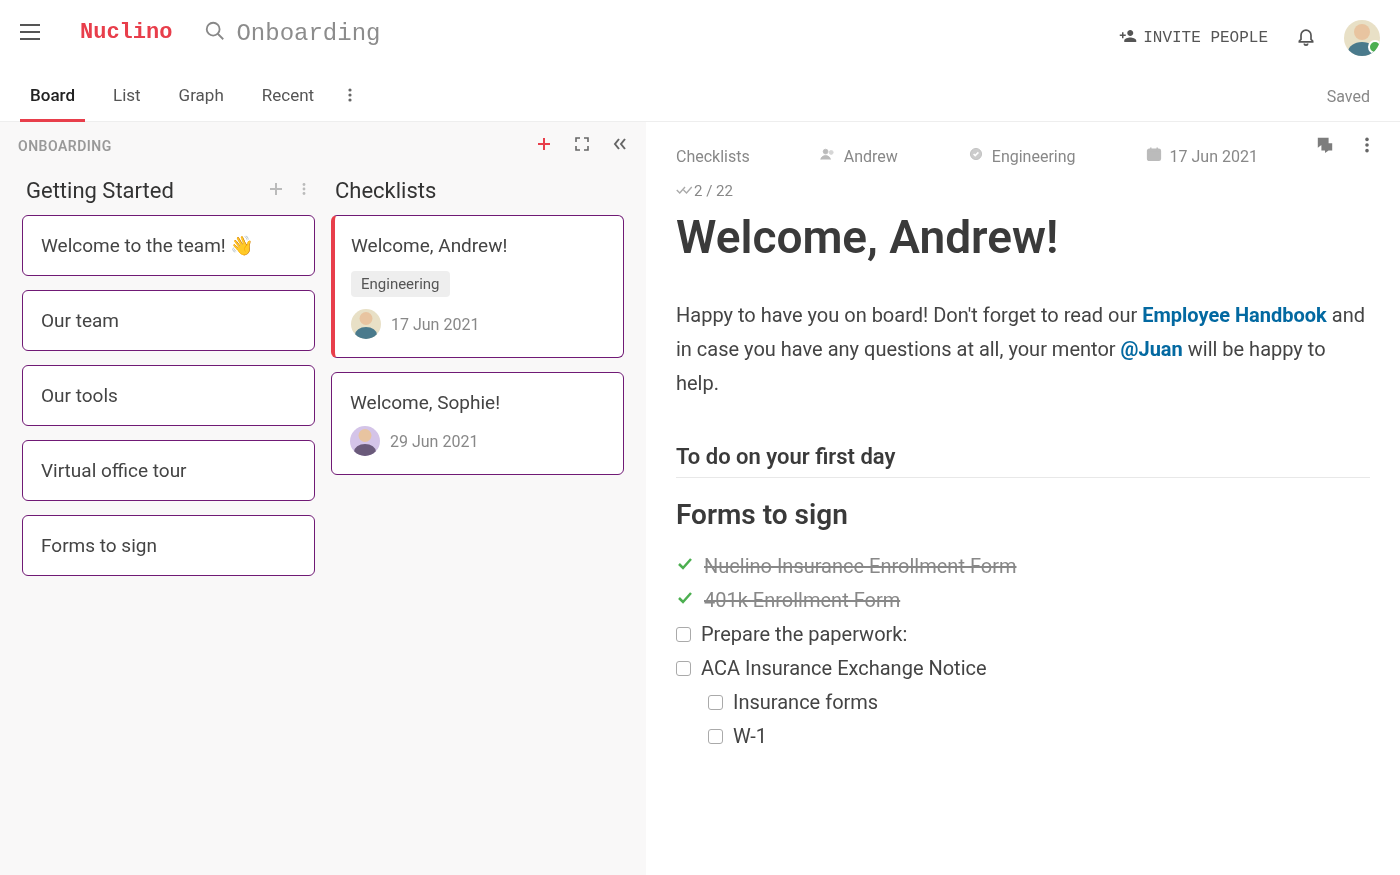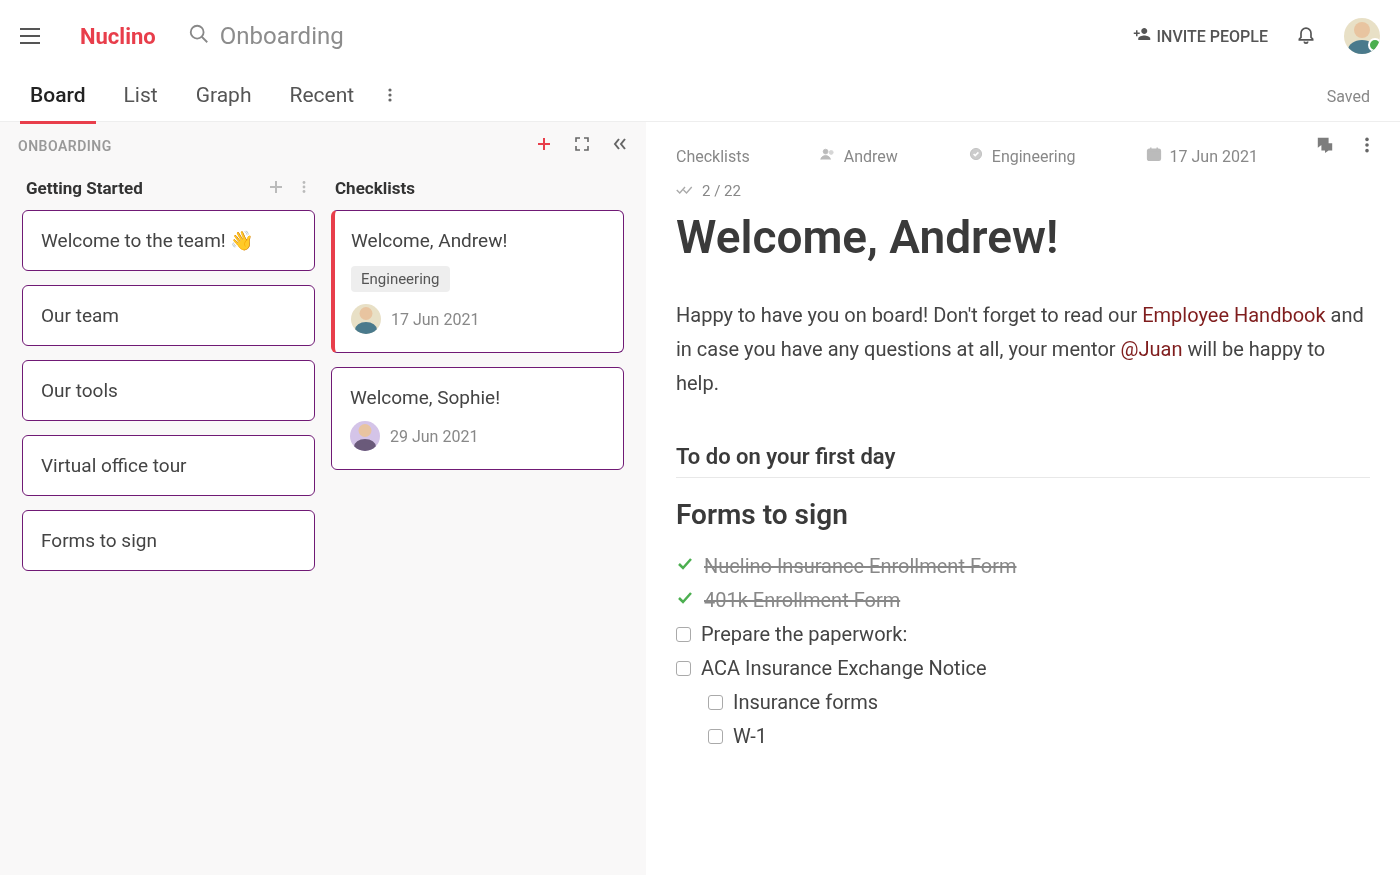--- a/index.html
+++ b/index.html
@@ -1,54 +1,54 @@
 <!DOCTYPE html>
 <html><head>
 <meta charset="utf-8">
 <style>
 * { margin: 0; padding: 0; box-sizing: border-box; }
 body { font-family: -apple-system, BlinkMacSystemFont, "Segoe UI", Roboto, Helvetica, Arial, sans-serif; color: #333; background: #fff; overflow: hidden; height: 875px; width: 1400px; }
 
 
-.header { display: flex; align-items: center; padding: 20px 20px; height: 72px; }
+.header { display: flex; align-items: flex-start; padding: 20px 20px; height: 72px; font-family: Liberation Mono, monospace; }
 .hamburger { width: 24px; height: 24px; cursor: pointer; display:flex; flex-direction:column; justify-content:center; gap:5px;}
 .hamburger span{display:block; height:2px; background:#555; width:20px;}
 .logo { display: flex; align-items: center; margin-left: 28px; gap: 8px; }
 .logo-text { font-size: 22px; font-weight: 700; color: #e83e4b; }
 .search { display: flex; align-items: center; margin-left: 32px; gap: 10px; }
 .search svg{width:22px;height:22px;stroke:#888;}
 .search-text { font-size: 24px; color: #8c8c8c; font-weight: 400; }
 .header-right { margin-left: auto; display: flex; align-items: center; gap: 28px; }
 .invite { display: flex; align-items: center; gap: 6px; font-size: 16px; font-weight: 500; color: #555; cursor:pointer;}
 .invite svg{width:18px;height:18px;fill:#555;}
 .bell svg{width:20px;height:22px;stroke:#555;fill:none;stroke-width:2;}
 .avatar { width: 36px; height: 36px; border-radius: 50%; background: #e8e0c6; position: relative; overflow:hidden;}
 .avatar::after{content:'';position:absolute;bottom:2px;right:-2px;width:10px;height:10px;background:#4caf50;border-radius:50%;border:2px solid #fff;}
 .avatar-face{position:absolute;top:4px;left:50%;transform:translateX(-50%);width:16px;height:16px;border-radius:50%;background:#e8c4a0;}
 .avatar-body{position:absolute;bottom:-6px;left:50%;transform:translateX(-50%);width:28px;height:20px;border-radius:50% 50% 0 0;background:#4a7a8c;}
 
 
 .tabs-bar { display: flex; align-items: center; padding: 0 20px; height: 50px; border-bottom: 1px solid #eee; position:relative;}
-.tab { padding: 14px 10px; font-size: 21px; color: #555; cursor:pointer; margin-right:18px;}
+.tab { padding: 14px 10px; font-size: 17px; color: #555; cursor:pointer; margin-right:18px;}
 .tab.active { color: #222; border-bottom: 3px solid #e83e4b; font-weight:500;}
 .tabs-more svg{width:16px;height:16px;}
 .saved { margin-left:auto; color:#888; font-size:16px; padding-right:10px;}
 
 
 .content { display: flex; height: calc(875px - 72px - 50px); }
 .board-panel { width: 646px; background: #f9f8f8; display:flex; flex-direction:column;}
 .board-header { display:flex; align-items:center; padding: 14px 18px; }
 .board-title { font-size: 14px; font-weight: 600; color: #999; letter-spacing: 0.5px; }
 .board-actions { margin-left:auto; display:flex; gap:22px; align-items:center;}
 .board-actions svg{width:16px;height:16px;}
 .plus-red{stroke:#e83e4b !important;}
 .columns { display:flex; flex:1; overflow:hidden; padding: 0 14px;}
 .column { flex:1; padding: 0 8px;}
 .column-header{display:flex;align-items:center;padding:8px 4px 12px;}
-.column-title{font-size:17px;font-weight:700;color:#333;}
+.column-title{font-size:22px;font-weight:400;color:#333;}
 .column-actions{margin-left:auto;display:flex;gap:14px;color:#bbb;}
 .column-actions svg{width:14px;height:14px;}
 .card{background:#fff;border:1px solid #701a75;border-radius:6px;padding:18px 18px;margin-bottom:14px;cursor:pointer;}
 .card-title{font-size:19px;color:#444;}
 .card.selected{border-left:4px solid #e83e4b;padding-left:16px;}
 .card-meta{margin-top:14px;}
 .tag{display:inline-block;background:#eee;color:#555;font-size:15px;padding:4px 10px;border-radius:4px;}
 .card-footer{display:flex;align-items:center;gap:10px;margin-top:12px;}
 .mini-avatar{width:30px;height:30px;border-radius:50%;background:#e8e0c6;position:relative;overflow:hidden;}
 .mini-avatar.purple{background:#d4c4e8;}
@@ -58,25 +58,25 @@
 .card-date{font-size:16px;color:#888;}
 .wave{font-size:19px;}
 
 
 .doc-panel{flex:1;padding:20px 30px 0 30px;overflow-y:auto;position:relative;}
 .doc-top-icons{position:absolute;top:14px;right:24px;display:flex;gap:24px;}
 .doc-top-icons svg{width:18px;height:18px;}
 .doc-meta{display:flex;gap:70px;align-items:center;padding:4px 0 8px;color:#888;font-size:16px;}
 .doc-meta-item{display:flex;align-items:center;gap:8px;}
 .doc-meta-item svg{width:16px;height:16px;stroke:#bbb;fill:#bbb;}
-.progress{display:flex;align-items:center;gap:8px;color:#888;font-size:15px;margin-top:8px;}
+.progress{display:flex;align-items:center;color:#888;font-size:15px;margin-top:8px;}
 .progress svg{width:18px;height:12px;}
 .doc-title{font-size:46px;font-weight:600;color:#3a3a3a;margin-top:10px;}
 .doc-body{margin-top:34px;font-size:20px;line-height:1.7;color:#444;}
-.link{color:#7f1d1d;}
+.link{color:#0369a1;font-weight:bold;}
 .h2{font-size:22px;font-weight:600;color:#3a3a3a;margin-top:44px;border-bottom:1px solid #e8e8e8;padding-bottom:8px;}
 .h3{font-size:28px;font-weight:600;color:#3a3a3a;margin-top:20px;}
 .checklist{margin-top:18px;list-style:none;}
 .checklist li{display:flex;align-items:center;gap:10px;font-size:20px;color:#444;padding:5px 0;}
 .checklist li.done span{text-decoration:line-through;color:#888;}
 .check-icon svg{width:18px;height:18px;}
 .checkbox{width:15px;height:15px;border:1.5px solid #aaa;border-radius:3px;flex-shrink:0;}
 .checklist .sub{padding-left:32px;}
 </style>
 </head>

